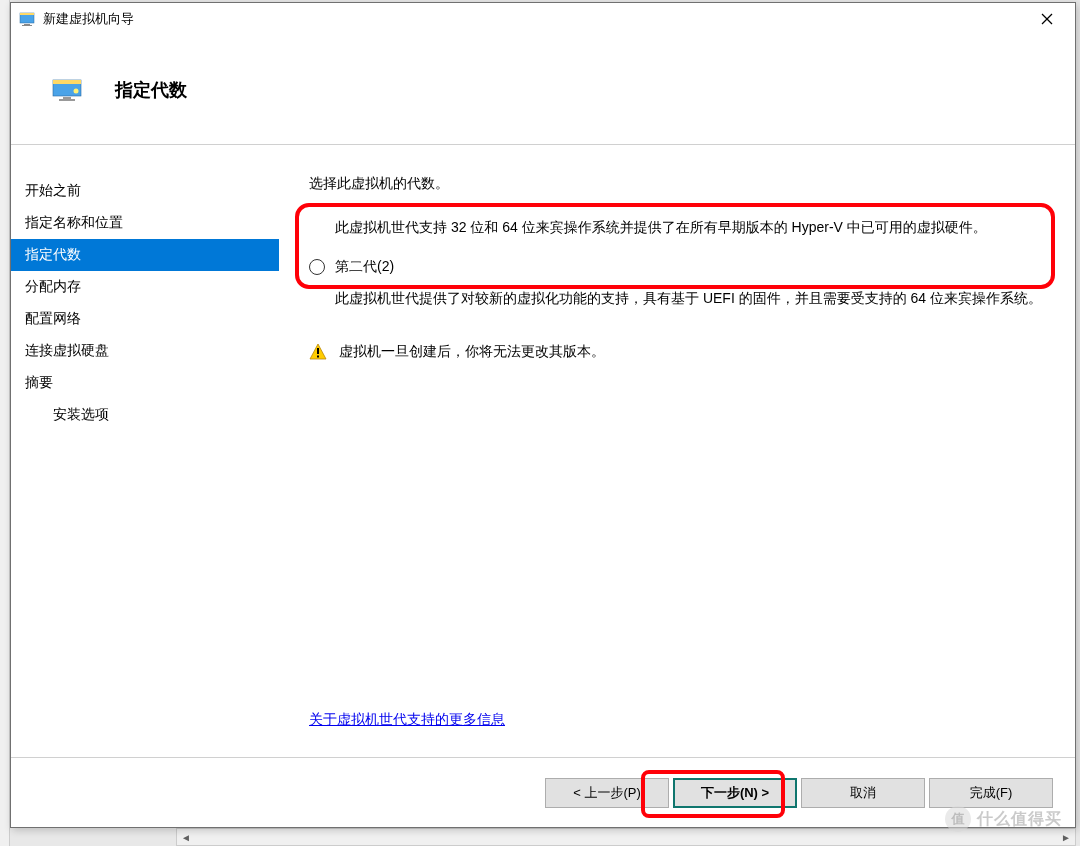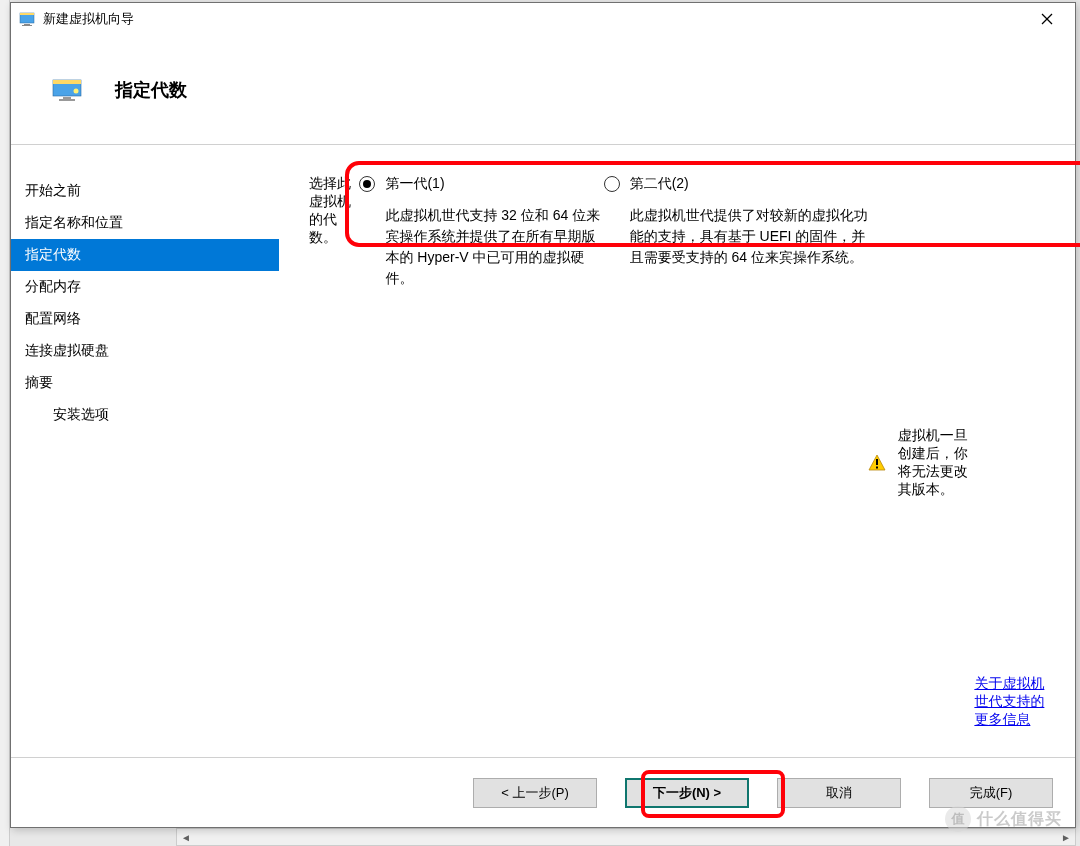--- a/index.html
+++ b/index.html
@@ -101,21 +101,21 @@
     }
     .sidebar-item.active {
       background: #0078d7;
       color: #fff;
     }
     .content {
       flex: 1;
       padding: 30px 30px 20px 30px;
       position: relative;
       display: flex;
-      flex-direction: row;
+      flex-direction: column;
       justify-content: space-between;
     }
     .content-intro {
       font-size: 14px;
       color: #000;
       margin-bottom: 24px;
     }
     .radio-row {
       display: flex;
       align-items: center;
@@ -187,21 +187,21 @@
       margin-bottom: 8px;
       align-self: flex-start;
     }
     .footer {
       height: 70px;
       border-top: 1px solid #d0d0d0;
       display: flex;
       align-items: center;
       justify-content: flex-end;
       padding-right: 22px;
-      gap: 28px;
+      gap: 4px;
       position: relative;
     }
     .btn {
       width: 124px;
       height: 30px;
       border: 1px solid #adadad;
       background: #e1e1e1;
       font-size: 13px;
       color: #000;
       cursor: pointer;
@@ -321,24 +321,20 @@
       <div class="sidebar-item">连接虚拟硬盘</div>
       <div class="sidebar-item">摘要</div>
       <div class="sidebar-item indent">安装选项</div>
     </div>
 
     <div class="content">
       <div class="content-intro">选择此虚拟机的代数。</div>
 
       <div class="option-block-1">
         <div class="highlight-box-1"></div>
-        <div class="radio-row">
-          <span class="radio-circle checked"></span>
-          <span class="radio-label">第一代(1)</span>
-        </div>
         <div class="radio-desc">此虚拟机世代支持 32 位和 64 位来宾操作系统并提供了在所有早期版本的 Hyper-V 中已可用的虚拟硬件。</div>
       </div>
 
       <div>
         <div class="radio-row">
           <span class="radio-circle"></span>
           <span class="radio-label">第二代(2)</span>
         </div>
         <div class="radio-desc">此虚拟机世代提供了对较新的虚拟化功能的支持，具有基于 UEFI 的固件，并且需要受支持的 64 位来宾操作系统。</div>
       </div>

